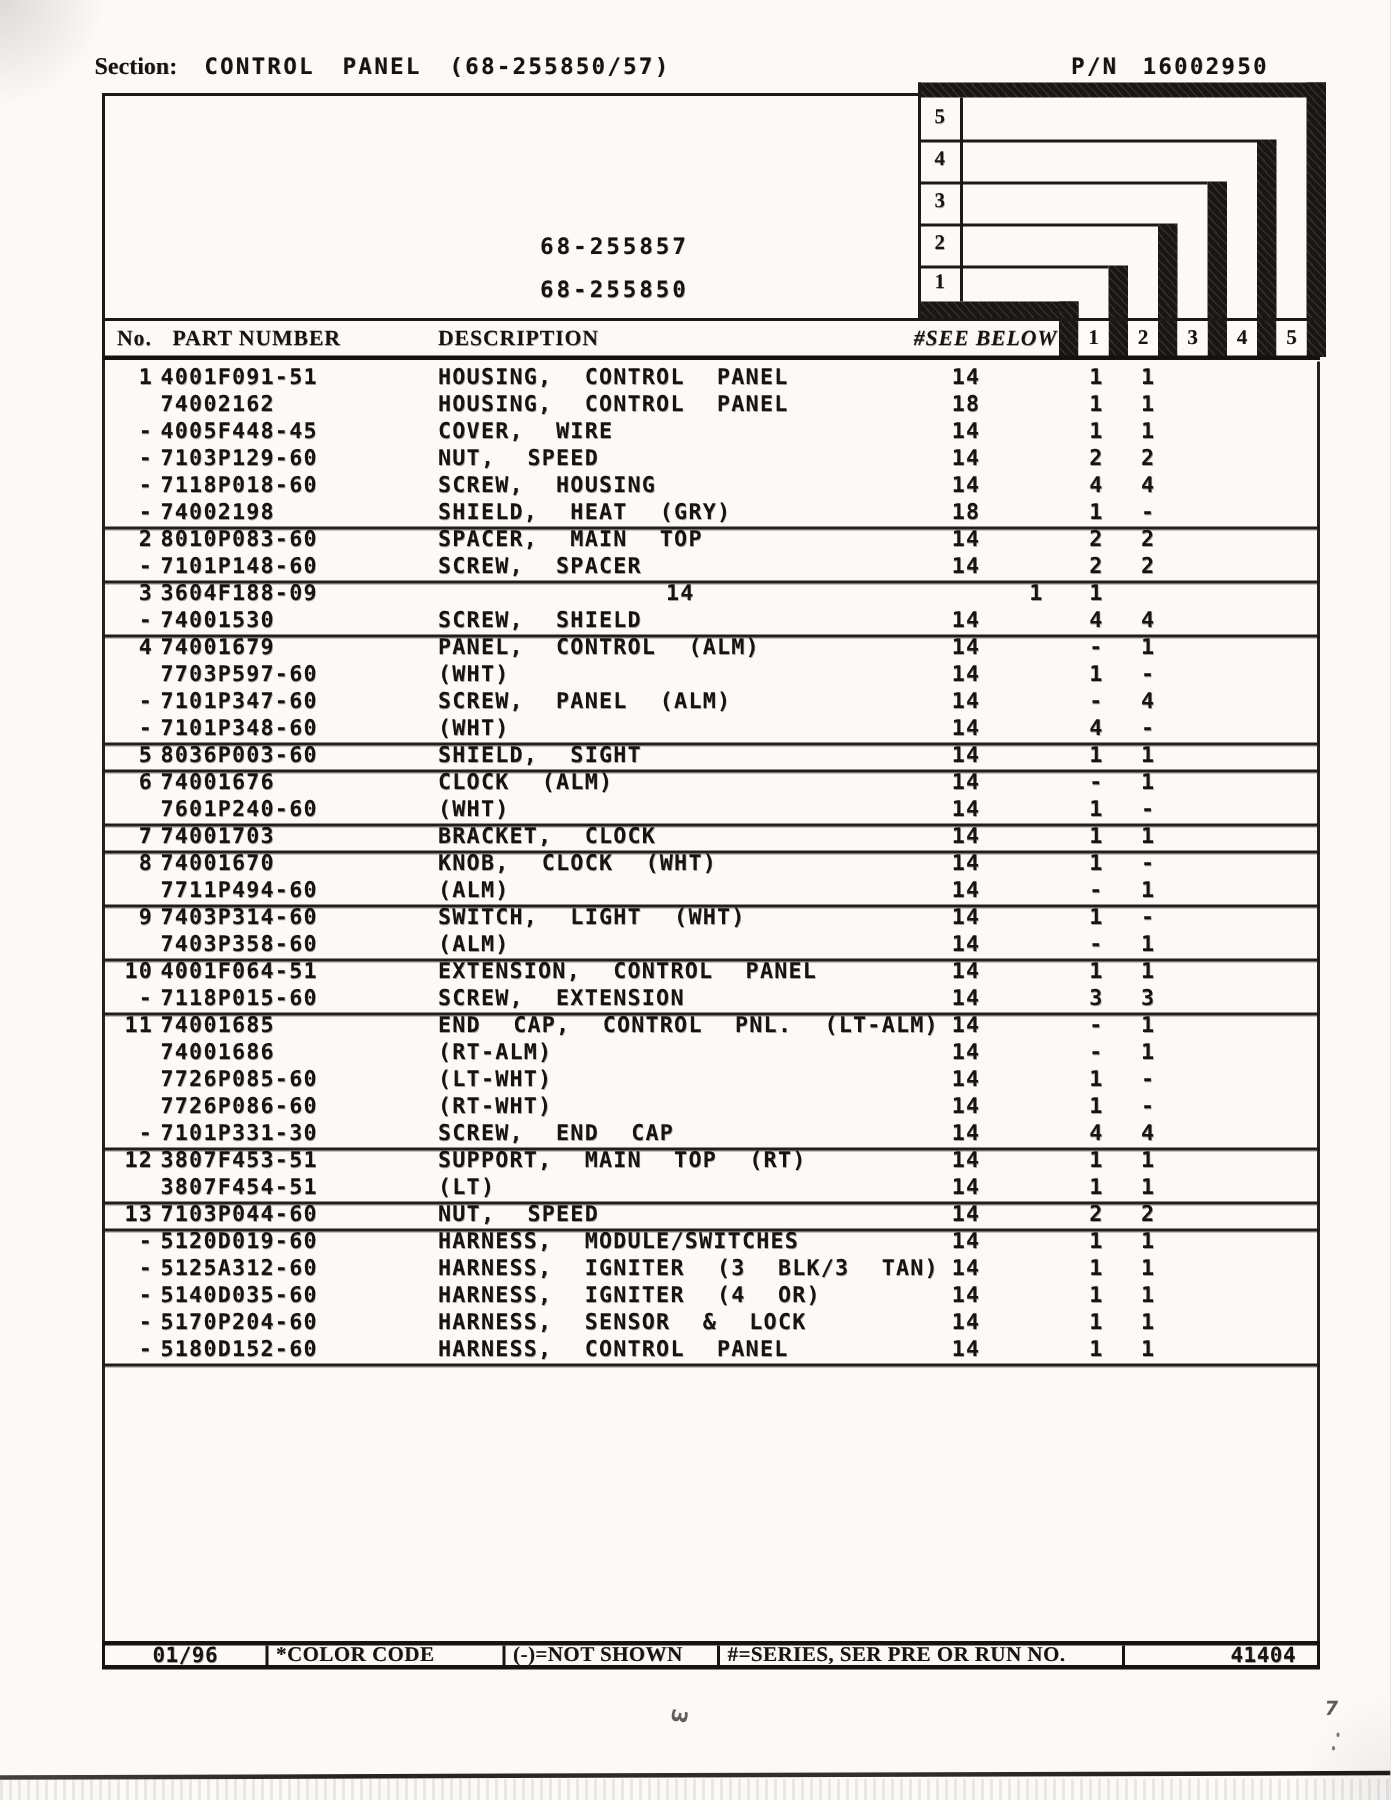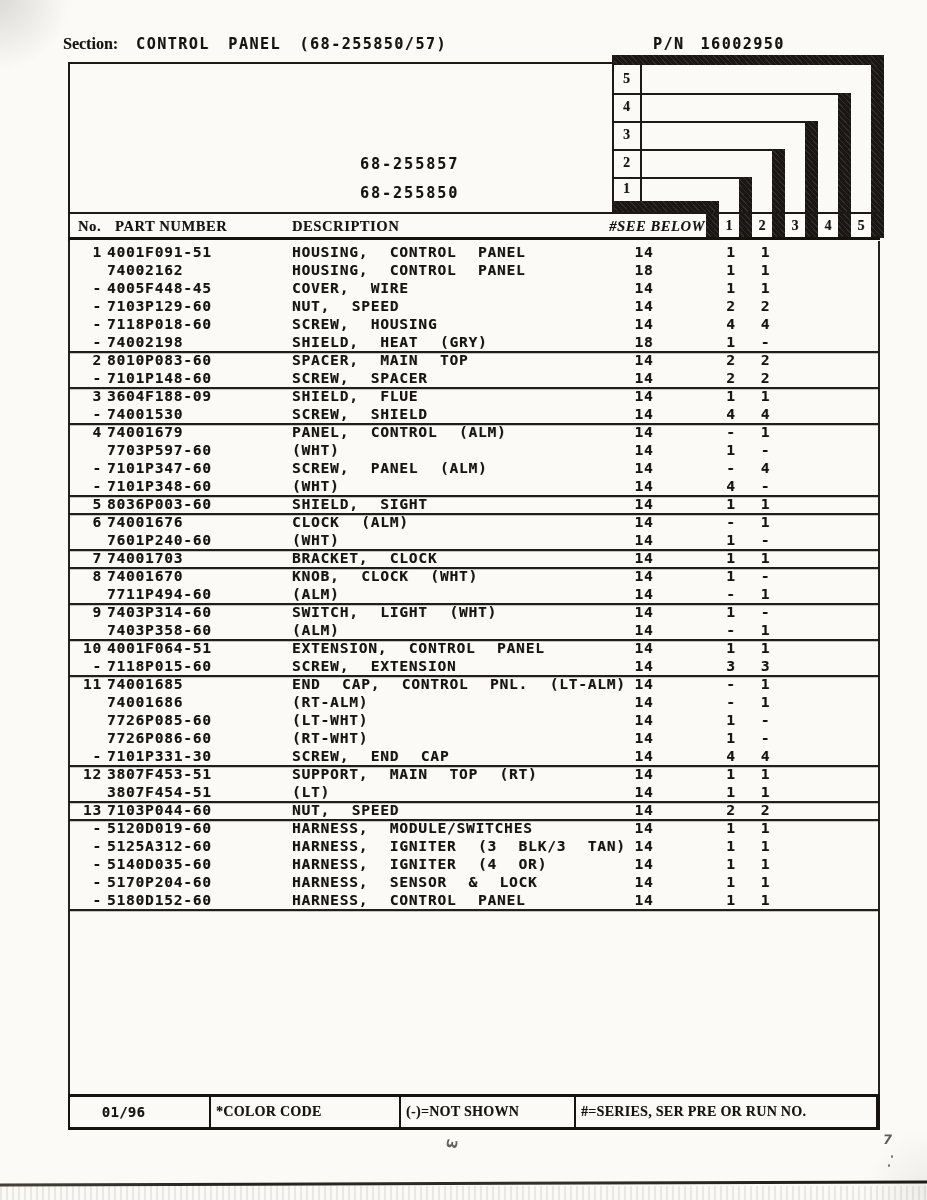--- a/index.html
+++ b/index.html
@@ -13,21 +13,21 @@
   }
   .ln{position:absolute;background:#1d1a16;}
   .band{position:absolute;background:#191613;
     background-image:repeating-linear-gradient(47deg, rgba(255,255,255,.10) 0 1px, transparent 1px 4px);}
   .ink{text-shadow:0.4px 0.4px 0 rgba(25,20,14,.38);}
 
   
   #hdr{position:absolute;left:63px;top:34px;white-space:nowrap;}
   #hdr .lab{font:700 16px "Liberation Serif", serif;}
   #hdr .val{font:700 15px "DejaVu Sans Mono", monospace;letter-spacing:1.5px;word-spacing:8px;margin-left:18px;}
-  #pn{position:absolute;left:653px;top:35px;font:700 15px "DejaVu Sans Mono", monospace;letter-spacing:1.5px;}
+  #pn{position:absolute;left:714px;top:35px;font:700 15px "DejaVu Sans Mono", monospace;letter-spacing:1.5px;}
   #pn .val{margin-left:16px;}
 
   
   .model-lab{position:absolute;left:360px;width:247px;
     font:700 15px "DejaVu Sans Mono", monospace;letter-spacing:2px;}
 
   
   .legend-box-label{position:absolute;left:613px;width:27px;display:flex;align-items:center;justify-content:center;
     font:700 14px "Liberation Serif", serif;}
   .col-cell{position:absolute;top:214px;height:23px;width:20px;background:#fcfbf8;
@@ -46,23 +46,23 @@
   .row>span{display:block;}
   .c-no{text-align:right;padding-right:2px;}
   .c-part{padding-left:3px;white-space:nowrap;}
   .c-desc{padding-left:4px;white-space:nowrap;word-spacing:12px;}
   .c-see{text-align:center;}
   .c-q{text-align:center;}
   .row.sep::after{content:"";position:absolute;left:-2px;right:-2px;bottom:-1px;height:2px;background:#221f1a;
     box-shadow:0 1px 0 rgba(40,35,28,.25);}
 
   
-  #tfoot{position:absolute;left:68px;top:1094px;width:812px;height:36px;box-sizing:border-box;
+  #tfoot{position:absolute;left:68px;top:1094px;width:812px;height:19px;box-sizing:border-box;
     border:2px solid #17140f;border-top-width:3px;border-bottom-width:3px;
-    display:grid;grid-template-columns:107px 158px 143px 270px 1fr;gap:32px;}
+    display:grid;grid-template-columns:107px 158px 143px 270px 1fr;}
   #tfoot>div{display:flex;align-items:center;font:700 14px "Liberation Serif", serif;letter-spacing:.3px;white-space:nowrap;overflow:hidden;}
   #tfoot>div+div{border-left:2px solid #17140f;}
   .f-date{justify-content:center;font-family:"DejaVu Sans Mono", monospace !important;font-size:14px;}
   .f-pad{padding-left:5px;}
   .f-doc{justify-content:flex-end;padding-right:14px;font-family:"DejaVu Sans Mono", monospace !important;letter-spacing:1px;}
 
   
   #mark-left{position:absolute;left:447px;top:1136px;font:700 14px "DejaVu Sans", sans-serif;color:#3d3a36;
     transform:rotate(100deg);opacity:.8;}
   #mark-right{position:absolute;left:883px;top:1132px;font:700 13px "DejaVu Sans", sans-serif;color:#45423d;
@@ -202,21 +202,20 @@
         <span class="c-desc">SCREW, SPACER</span>
         <span class="c-see">14</span>
         <span class="c-sp"></span>
         <span class="c-q">2</span>
         <span class="c-q">2</span>
         <span class="c-fill"></span>
       </div>
       <div class="row ink">
         <span class="c-no">3</span>
         <span class="c-part">3604F188-09</span>
-        <span class="c-desc">SHIELD, FLUE</span>
         <span class="c-see">14</span>
         <span class="c-sp"></span>
         <span class="c-q">1</span>
         <span class="c-q">1</span>
         <span class="c-fill"></span>
       </div>
       <div class="row ink sep">
         <span class="c-no">-</span>
         <span class="c-part">74001530</span>
         <span class="c-desc">SCREW, SHIELD</span>

